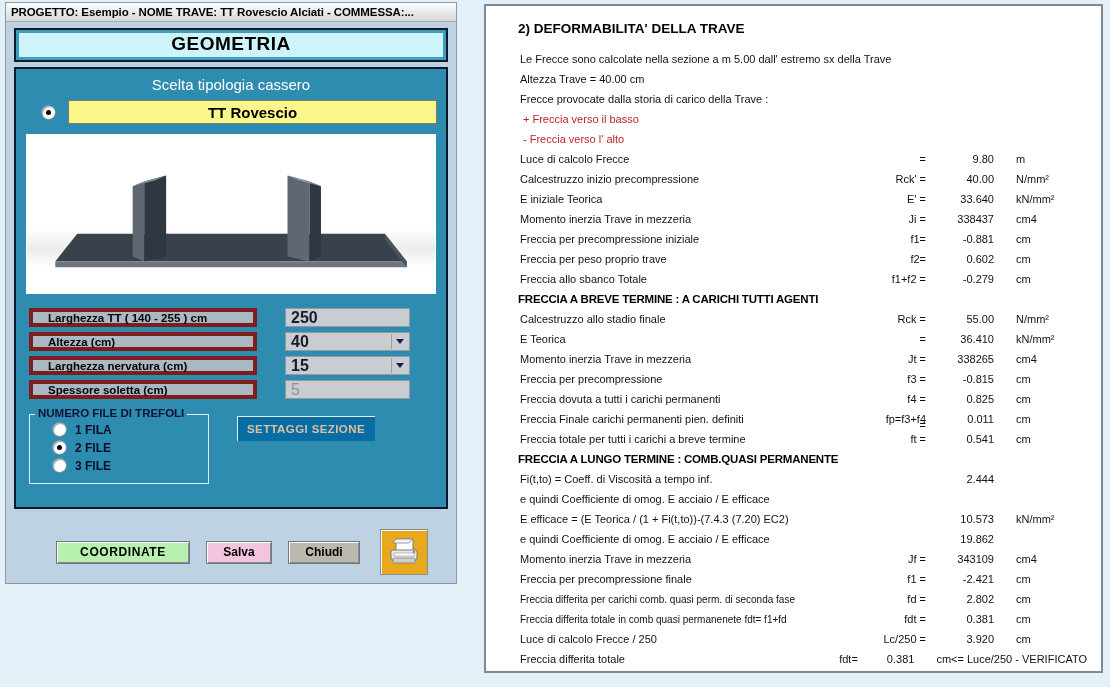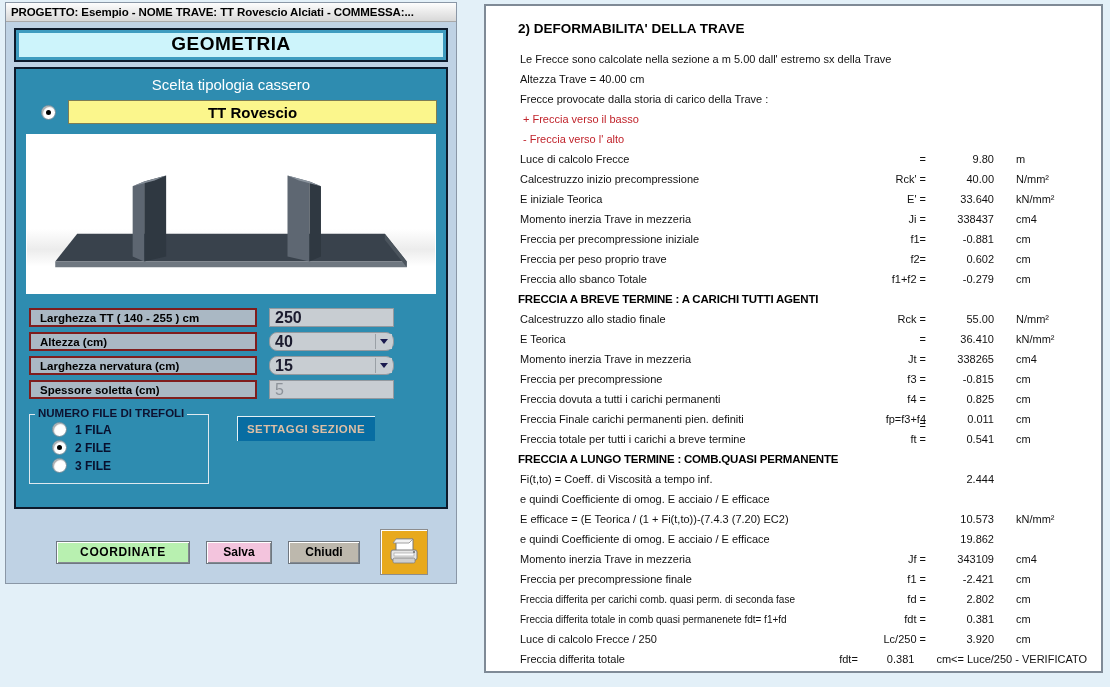--- a/index.html
+++ b/index.html
@@ -147,46 +147,46 @@
   #fields { padding: 0 4px; }
   .field-row {
     display: flex;
     align-items: center;
     margin-bottom: 5px;
   }
   .field-label {
     width: 228px;
     height: 19px;
     background: #aab8c4;
-    border: 2px solid #7f1d1d;
+    border: 4px solid #7f1d1d;
     box-sizing: border-box;
     font-size: 11.5px;
     font-weight: bold;
     color: #000;
     display: flex;
     align-items: center;
-    padding-left: 9px;
-    margin-right: 12px;
+    padding-left: 15px;
+    margin-right: 28px;
   }
   .field-value {
     width: 125px;
     height: 19px;
     background: #c8cdd2;
     border: 1px solid #93999f;
     box-sizing: border-box;
     font-size: 16px;
     font-weight: bold;
     color: #1b1b2e;
     display: flex;
     align-items: center;
     padding-left: 5px;
     position: relative;
   }
   .field-value.disabled { color: #8c9299; font-weight: normal; }
-  .field-value.combo { padding-right: 20px; border-radius: 8px; }
+  .field-value.combo { padding-right: 20px; }
   .combo-arrow {
     position: absolute;
     right: 1px;
     top: 1px;
     bottom: 1px;
     width: 16px;
     background: #c8cdd2;
     border-left: 1px solid #9aa0a6;
     display: flex;
     align-items: center;

